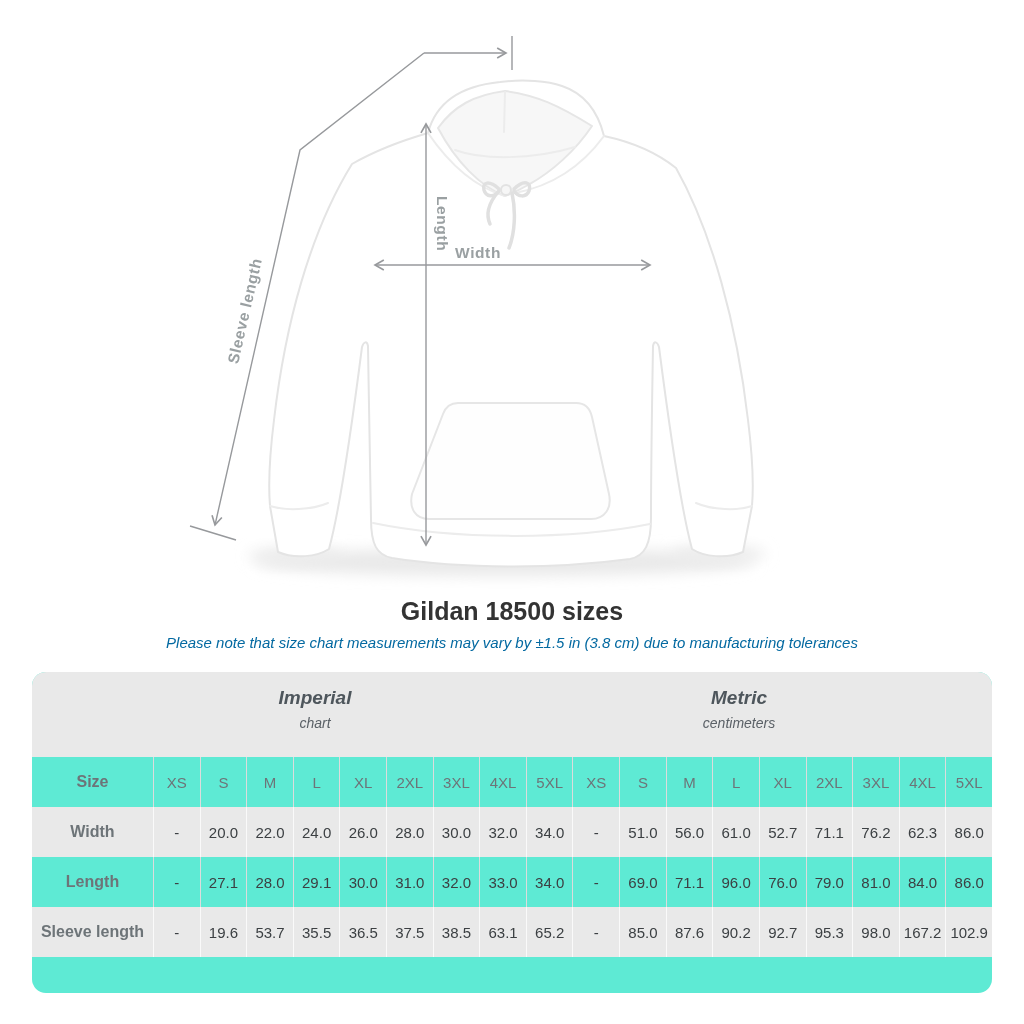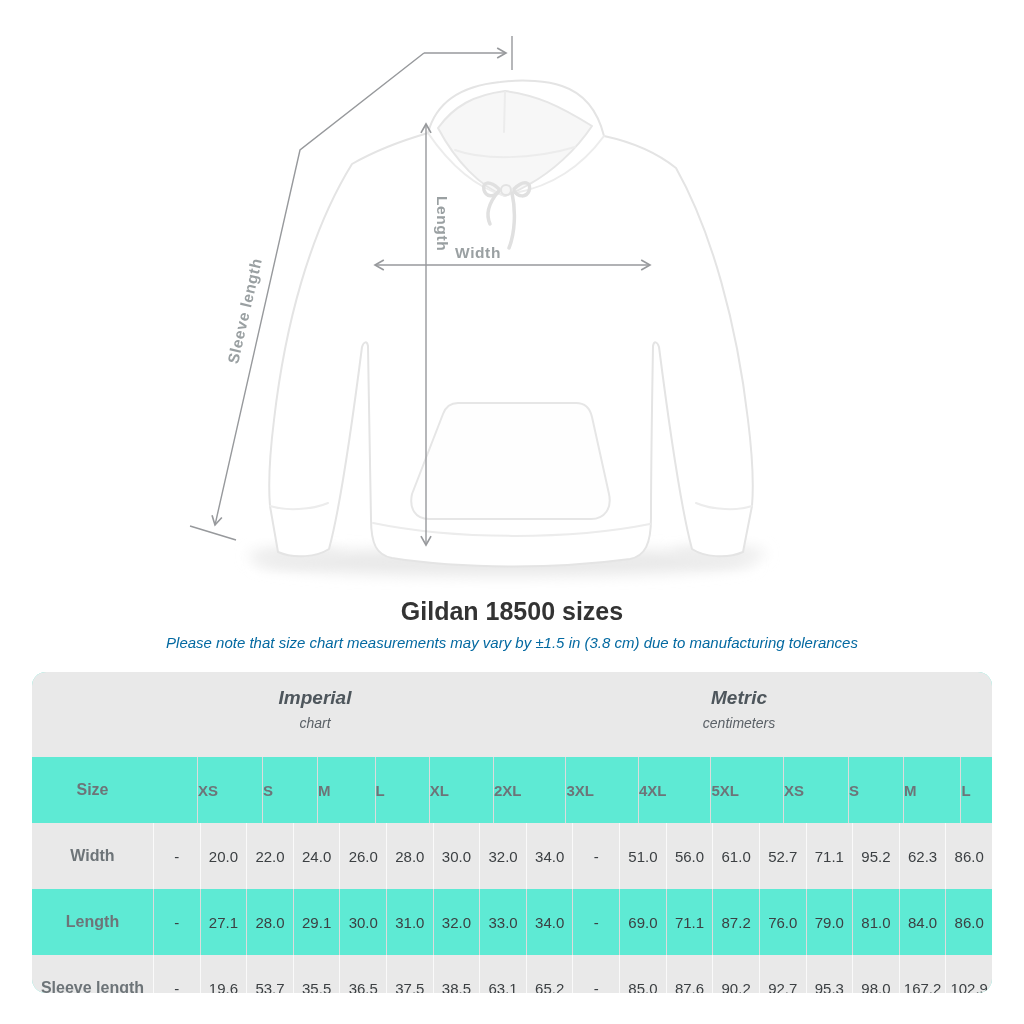--- a/index.html
+++ b/index.html
@@ -13,27 +13,27 @@
   .page-subtitle{position:absolute;left:0;top:634px;width:100%;text-align:center;
                  font-style:italic;font-size:15px;color:#0369a1;}
   .size-table{position:absolute;left:32px;top:672px;width:960px;height:321px;
               border-radius:14px;overflow:hidden;background:#5eead4;}
   .band{position:relative;height:85px;background:#e9e9e9;}
   .unit-group{position:absolute;top:15px;width:220px;text-align:center;}
   .ug-imperial{left:173px;}
   .ug-metric{left:597px;}
   .ug-name{font-size:19px;font-weight:bold;font-style:italic;color:#4e565c;}
   .ug-unit{margin-top:6px;font-size:14px;font-style:italic;color:#5b6167;}
-  .trow{display:grid;grid-template-columns:121px repeat(18,1fr);height:66px;}
+  .trow{display:grid;grid-template-columns:121px repeat(18,1fr);height:50px;}
   .trow.gray{background:#e9e9e9;}
   .cell{display:flex;align-items:center;justify-content:center;
         font-size:15px;color:#3c4043;white-space:nowrap;}
   .trow .cell + .cell{border-left:1px solid #dcdcdc;}
   .trow.gray .cell + .cell{border-left-color:rgba(255,255,255,.78);}
-  .cell.head{font-weight:bold;color:#6d7478;font-size:15px;margin-left:44px;}
+  .cell.head{font-weight:normal;color:#6d7478;font-size:15px;}
   .cell.rowlabel{font-weight:bold;color:#6d7478;font-size:16px;}
 </style>
 </head>
 <body>
 
 <div class="page">
 
   <svg class="diagram" viewBox="0 0 1024 600" xmlns="http://www.w3.org/2000/svg">
     <defs>
       <marker id="arr" viewBox="0 0 10 10" refX="8" refY="5" markerWidth="9" markerHeight="9" orient="auto-start-reverse">
@@ -170,39 +170,39 @@
           <div class="cell val">28.0</div>
           <div class="cell val">30.0</div>
           <div class="cell val">32.0</div>
           <div class="cell val">34.0</div>
           <div class="cell val">-</div>
           <div class="cell val">51.0</div>
           <div class="cell val">56.0</div>
           <div class="cell val">61.0</div>
           <div class="cell val">52.7</div>
           <div class="cell val">71.1</div>
-          <div class="cell val">95.2</div>
+          <div class="cell val">76.2</div>
           <div class="cell val">62.3</div>
           <div class="cell val">86.0</div>
         </div>
         <div class="trow white">
           <div class="cell rowlabel">Length</div>
           <div class="cell val">-</div>
           <div class="cell val">27.1</div>
           <div class="cell val">28.0</div>
           <div class="cell val">29.1</div>
           <div class="cell val">30.0</div>
           <div class="cell val">31.0</div>
           <div class="cell val">32.0</div>
           <div class="cell val">33.0</div>
           <div class="cell val">34.0</div>
           <div class="cell val">-</div>
           <div class="cell val">69.0</div>
           <div class="cell val">71.1</div>
-          <div class="cell val">87.2</div>
+          <div class="cell val">96.0</div>
           <div class="cell val">76.0</div>
           <div class="cell val">79.0</div>
           <div class="cell val">81.0</div>
           <div class="cell val">84.0</div>
           <div class="cell val">86.0</div>
         </div>
         <div class="trow gray">
           <div class="cell rowlabel">Sleeve length</div>
           <div class="cell val">-</div>
           <div class="cell val">19.6</div>

